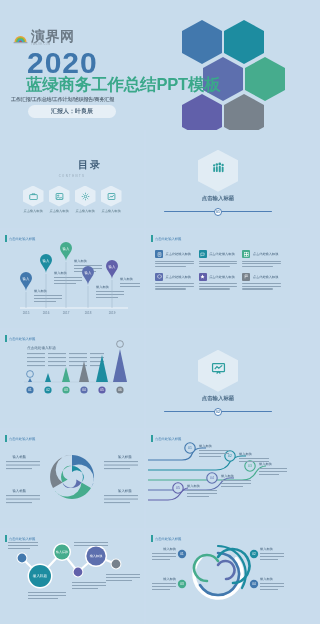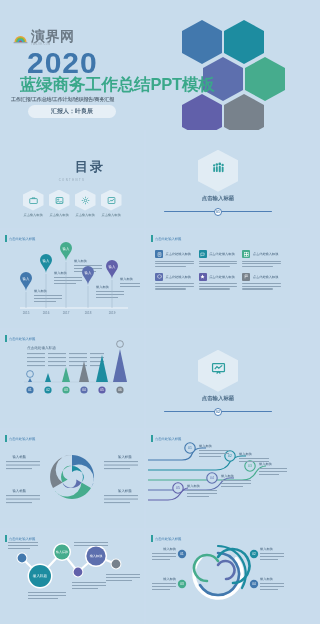--- a/index.html
+++ b/index.html
@@ -13,21 +13,21 @@
 
   
   .cover { position:relative; width:290px; height:130px; background:#c8dcec; overflow:hidden; }
   .logo { position:absolute; left:13px; top:29px; display:flex; align-items:center; gap:3px; }
   .logo-mark { width:15px; height:15px; position:relative; }
   .logo-text { display:flex; flex-direction:column; line-height:1; }
   .logo-cn { font-size:14px; font-weight:bold; color:#6c7a86; letter-spacing:.5px; }
   .logo-en { font-size:2.6px; color:#9aa8b4; letter-spacing:.4px; margin-top:1px; }
   .year { position:absolute; left:27px; top:48px; font-size:30px; font-weight:bold;
           color:#3f76ab; letter-spacing:1px; line-height:1; }
-  .maintitle { position:absolute; left:20px; top:76px; font-size:16.5px; font-weight:bold;
+  .maintitle { position:absolute; left:26px; top:76px; font-size:16.5px; font-weight:bold;
                color:#3aa88a; letter-spacing:-.2px; line-height:1; white-space:nowrap; }
   .subtitle { position:absolute; left:11px; top:96px; font-size:5px; font-weight:bold;
               color:#5d6e7d; letter-spacing:-.1px; white-space:nowrap; }
   .presenter { position:absolute; left:28px; top:105px; width:88px; height:13px;
                border-radius:7px; background:rgba(255,255,255,.55);
                display:flex; align-items:center; justify-content:center;
                font-size:6px; color:#4a6278; font-weight:bold; }
   .hexfield { position:absolute; right:0; top:0; width:120px; height:130px; }
   .hex { position:absolute; clip-path:polygon(50% 0%,100% 25%,100% 75%,50% 100%,0% 75%,0% 25%); }
 
@@ -48,21 +48,21 @@
   .div-hex { width:40px; height:42px; background:rgba(255,255,255,.45);
              clip-path:polygon(50% 0%,100% 25%,100% 75%,50% 100%,0% 75%,0% 25%);
              display:flex; flex-direction:column; align-items:center; justify-content:center; gap:2px; }
   .div-title { font-size:5.4px; font-weight:bold; color:#4a6a86; margin-top:3px; }
   .div-line { position:relative; width:108px; height:1.6px; background:#4f7fb5; margin-top:9px; border-radius:2px; }
   .div-dot { position:absolute; left:50%; top:50%; transform:translate(-50%,-50%);
              width:8px; height:8px; border-radius:50%; background:#fff; border:1px solid #4f7fb5;
              font-size:3.4px; color:#3f76ab; display:flex; align-items:center; justify-content:center; font-weight:bold; }
 
   
-  .toc-title { text-align:center; font-size:13px; font-weight:bold; color:#3f5d78; letter-spacing:2px;margin-left:36px; }
+  .toc-title { text-align:center; font-size:10px; font-weight:bold; color:#3f5d78; letter-spacing:2px;margin-left:36px; }
   .toc-sub { text-align:center; font-size:2.8px; color:#93a6b6; letter-spacing:1.4px; margin-top:1.5px; }
   .toc-row { display:flex; justify-content:center; gap:5px; margin-top:8px; }
   .toc-item { display:flex; flex-direction:column; align-items:center; }
   .toc-hex { width:21px; height:21px; background:rgba(255,255,255,.5);
              clip-path:polygon(50% 0%,100% 25%,100% 75%,50% 100%,0% 75%,0% 25%);
              display:flex; align-items:center; justify-content:center; }
   .toc-lb { font-size:3.2px; color:#52707f; margin-top:2px; }
 
   
   .g6 { display:grid; grid-template-columns:repeat(3,1fr); gap:4px 5px; padding:0 9px; margin-top:20px; }

